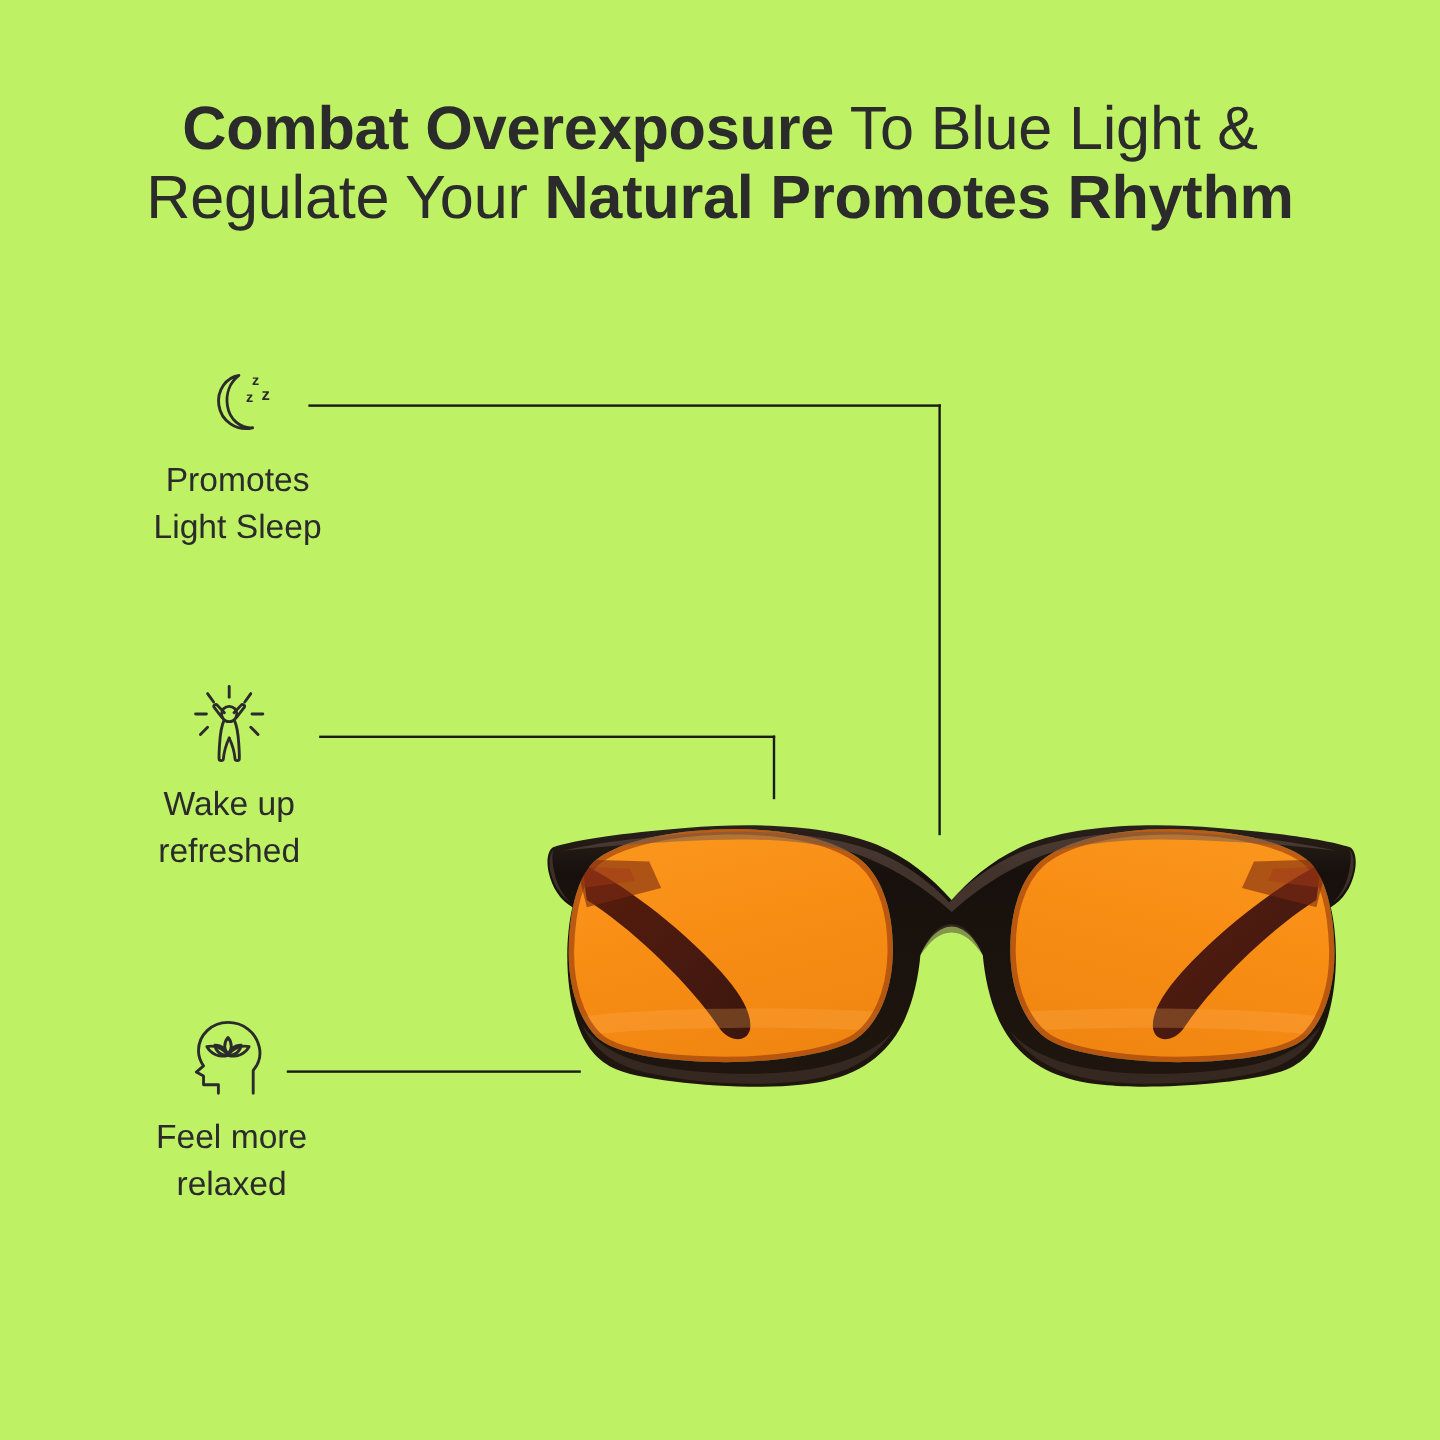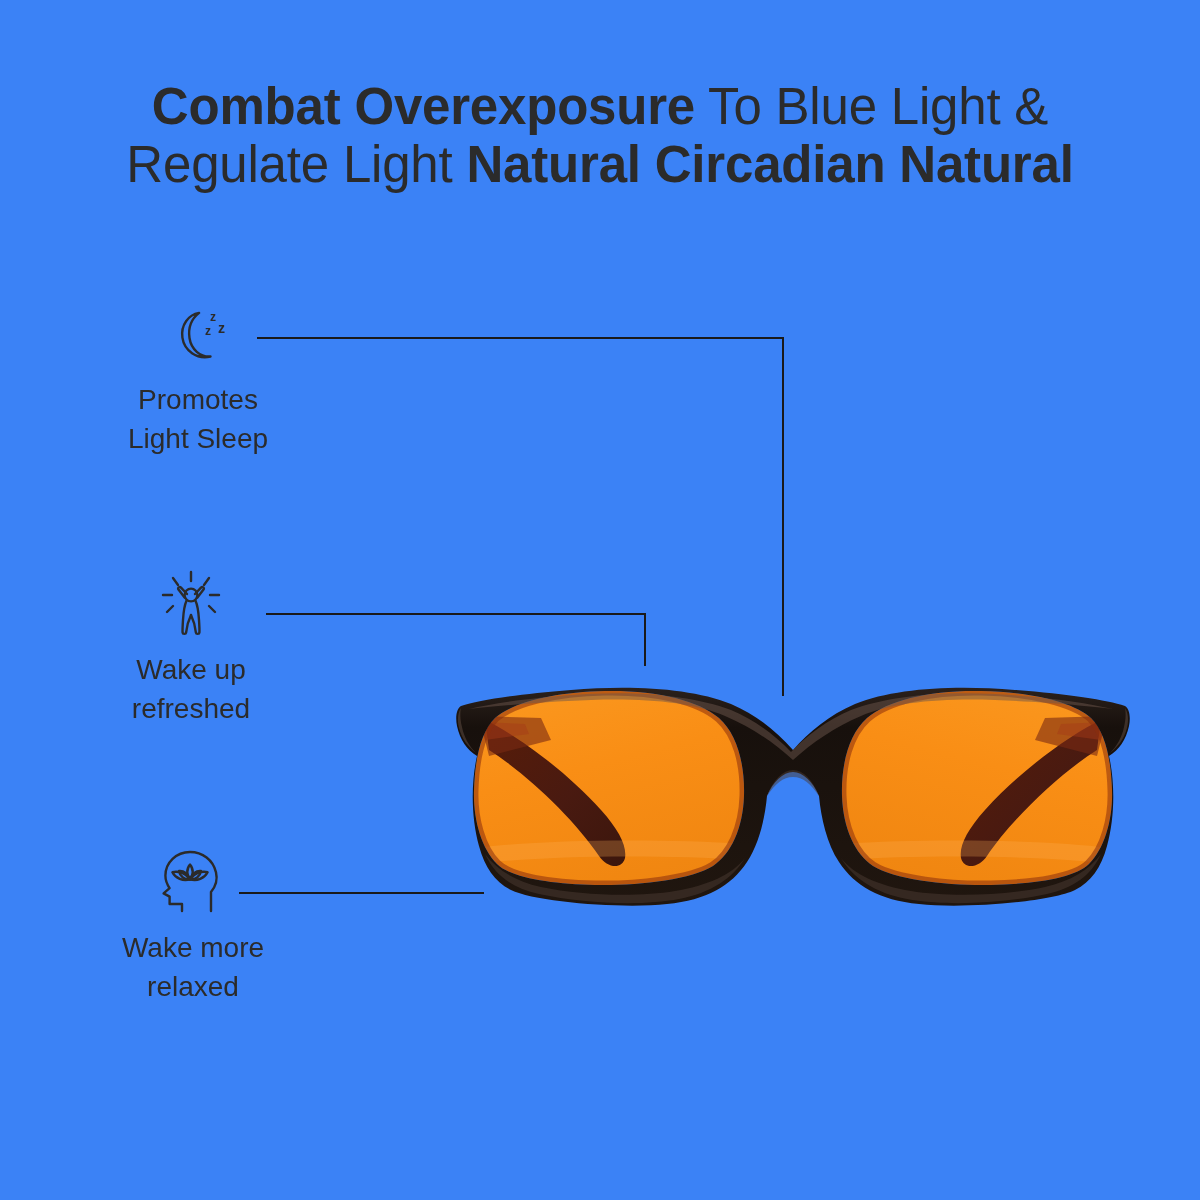--- a/index.html
+++ b/index.html
@@ -8,21 +8,21 @@
   }
   body {
     background: #f4f3f2;
     font-family: "Liberation Sans", sans-serif;
   }
 
   #infographic {
     position: relative;
     width: 1200px;
     height: 1200px;
-    background: #3b82f6;
+    background: #bef264;
     overflow: hidden;
   }
 
   
   .headline {
     position: absolute;
     left: 0;
     top: 78px;
     width: 1200px;
     text-align: center;
@@ -87,21 +87,21 @@
   }
   #glasses svg { display: block; }
 </style>
 </head>
 <body>
 
 <div id="infographic">
 
   <div class="headline">
     <span class="hl-line"><span class="hl-strong">Combat Overexposure</span><span class="hl-light"> To Blue Light &amp;</span></span>
-    <span class="hl-line"><span class="hl-light">Regulate Light </span><span class="hl-strong">Natural Circadian Natural</span></span>
+    <span class="hl-line"><span class="hl-light">Regulate Your </span><span class="hl-strong">Natural Promotes Rhythm</span></span>
   </div>
 
   <div class="connector conn-h" id="conn1-h"></div>
   <div class="connector conn-v" id="conn1-v"></div>
   <div class="connector conn-h" id="conn2-h"></div>
   <div class="connector conn-v" id="conn2-v"></div>
   <div class="connector conn-h" id="conn3-h"></div>
 
   <div class="feature" id="feature-sleep">
     <div class="icon-wrap">
@@ -155,21 +155,21 @@
           <path d="M36 16.6 C32.4 20.6 32.4 27.4 36 31.2 C39.6 27.4 39.6 20.6 36 16.6 Z"></path>
 
           <path d="M36 31.2 C30.6 32 26 28.6 25 23 C29.8 22.4 34.2 25.8 36 31.2 Z"></path>
           <path d="M36 31.2 C41.4 32 46 28.6 47 23 C42.2 22.4 37.8 25.8 36 31.2 Z"></path>
 
           <path d="M36 31.4 C29 33.6 21.6 30.4 18.4 24.2 C24.6 22.6 32.2 25.4 36 31.4 Z"></path>
           <path d="M36 31.4 C43 33.6 50.4 30.4 53.6 24.2 C47.4 22.6 39.8 25.4 36 31.4 Z"></path>
         </svg>
       </span>
     </div>
-    <div class="feat-label">Wake more
+    <div class="feat-label">Feel more
 relaxed</div>
   </div>
 
   <div id="glasses">
     <svg width="676" height="240" viewBox="0 0 676 240">
       <defs>
         <linearGradient id="lensL" x1="0" y1="0" x2="0.35" y2="1">
           <stop offset="0%" stop-color="#fb9a21"></stop>
           <stop offset="45%" stop-color="#f98e15"></stop>
           <stop offset="100%" stop-color="#ef8510"></stop>

